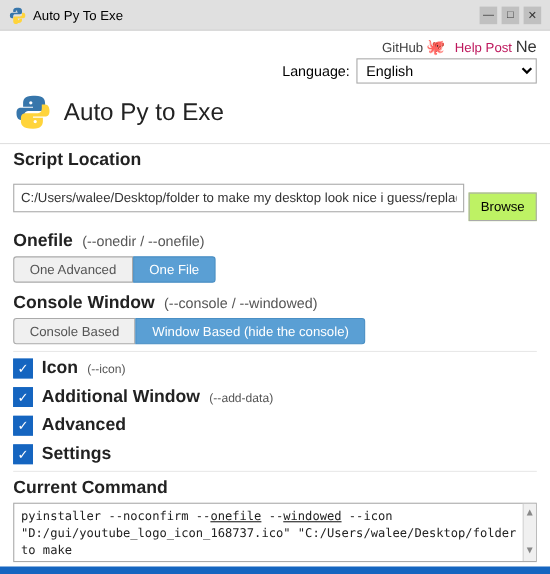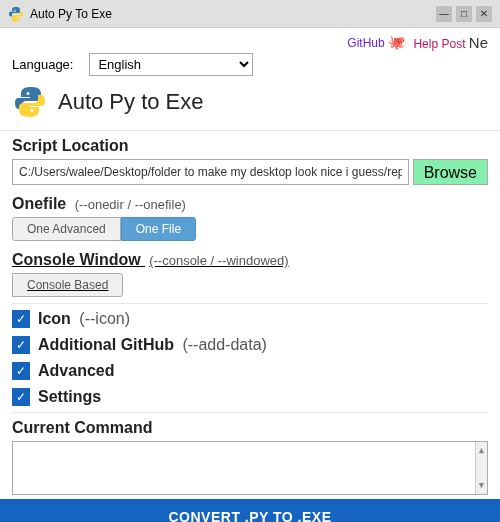--- a/index.html
+++ b/index.html
@@ -63,22 +63,23 @@
       font-size: 12px;
       color: #333;
     }
     .top-right-links {
       display: flex;
       gap: 8px;
     }
     .language-row {
       display: flex;
       align-items: center;
-      padding: 2px 28px 6px 12px;
-      gap: 16px;
+      justify-content: flex-end;
+      padding: 2px 12px 6px 12px;
+      gap: 6px;
       font-size: 13px;
     }
     .language-select {
       font-size: 13px;
       padding: 2px 4px;
       border: 1px solid #aaa;
       background: white;
       width: 164px;
     }
     .app-header {
@@ -121,26 +122,27 @@
       flex: 1;
       font-size: 12px;
       padding: 4px 6px;
       border: 1px solid #aaa;
       background: white;
       color: #333;
       height: 26px;
     }
     .browse-btn {
       padding: 4px 10px;
-      font-size: 16px;
-      border: 1px solid #aaa;
-      background: #86efac;
+      font-size: 12px;
+      border: 1px solid #aaa;
+      background: #bef264;
       cursor: pointer;
       height: 26px;
       white-space: nowrap;
+      margin-top: 16px;
     }
     .toggle-group {
       display: flex;
       gap: 0;
       margin-top: 4px;
     }
     .toggle-btn {
       padding: 4px 14px;
       font-size: 12px;
       border: 1px solid #aaa;
@@ -177,21 +179,21 @@
       color: white;
       font-size: 12px;
       flex-shrink: 0;
     }
     .checkbox-label {
       font-size: 16px;
       font-weight: bold;
       color: #222;
     }
     .checkbox-label-small {
-      font-size: 16px;
+      font-size: 11px;
       font-weight: normal;
       color: #555;
       margin-left: 4px;
     }
     .divider {
       border: none;
       border-top: 1px solid #e0e0e0;
       margin: 2px 0;
     }
     .current-command-section {
@@ -238,21 +240,20 @@
       padding: 10px;
       cursor: pointer;
       width: 100%;
       letter-spacing: 0.5px;
     }
     .section-onefile {
       margin-top: 2px;
     }
     .section-console {
       margin-top: 2px;
-      text-decoration: underline;
     }
     hr.section-divider {
       border: none;
       border-top: 1px solid #e8e8e8;
       margin: 2px 12px;
     }
   </style>
 </head>
 <body>
 
@@ -269,21 +270,21 @@
     <button class="title-btn">□</button>
     <button class="title-btn">✕</button>
   </div>
 </div>
 
 <div class="main-content">
 
   <div class="top-right">
     <div class="top-right-links">
       <span>
-        <span style="color:#6d28d9;font-size:12px;cursor:pointer;">GitHub</span>
+        <span style="color:#404040;font-size:12px;cursor:pointer;">GitHub</span>
         <span style="font-size:14px;">🐙</span>
       </span>
       <span>
         <span style="color:#be185d;font-size:12px;cursor:pointer;">Help Post</span>
         <span style="font-size:15px;color:#333;">Ne</span>
       </span>
     </div>
   </div>
 
   <div class="language-row">
@@ -324,56 +325,63 @@
     </div>
   </div>
 
   <div class="section section-console">
     <div class="section-title">
       <span>Console Window</span>
       <span class="section-title-small">(--console / --windowed)</span>
     </div>
     <div class="toggle-group">
       <button class="toggle-btn">Console Based</button>
+      <button class="toggle-btn active">Window Based (hide the console)</button>
     </div>
   </div>
 
   <hr class="section-divider">
 
   <div class="checkbox-section">
     <div class="checkbox-blue">✓</div>
     <span class="checkbox-label">
       <span>Icon</span>
       <span class="checkbox-label-small">(--icon)</span>
     </span>
   </div>
 
   <div class="checkbox-section">
     <div class="checkbox-blue">✓</div>
     <span class="checkbox-label">
-      <span>Additional GitHub</span>
+      <span>Additional Window</span>
       <span class="checkbox-label-small">(--add-data)</span>
     </span>
   </div>
 
   <div class="checkbox-section">
     <div class="checkbox-blue">✓</div>
     <span class="checkbox-label">Advanced</span>
   </div>
 
   <div class="checkbox-section">
     <div class="checkbox-blue">✓</div>
     <span class="checkbox-label">Settings</span>
   </div>
 
   <hr class="section-divider">
 
   <div class="current-command-section">
     <div class="section-title" style="font-size:16px;">Current Command</div>
     <div class="command-box" style="position:relative;">
+      <div class="command-box-inner">
+        <span>
+          pyinstaller --noconfirm --<span class="command-underline">onefile</span> --<span class="command-underline">windowed</span> --icon
+        </span><br>
+        <span>"D:/gui/youtube_logo_icon_168737.ico"  "C:/Users/walee/Desktop/folder to make</span>
+      </div>
       <div class="command-scrollbar">
         <span style="font-size:9px;color:#888;margin-top:2px;">▲</span>
         <span style="font-size:9px;color:#888;margin-top:auto;margin-bottom:2px;">▼</span>
       </div>
     </div>
   </div>
 
   <button class="convert-btn">CONVERT .PY TO .EXE</button>
 
 </div>

